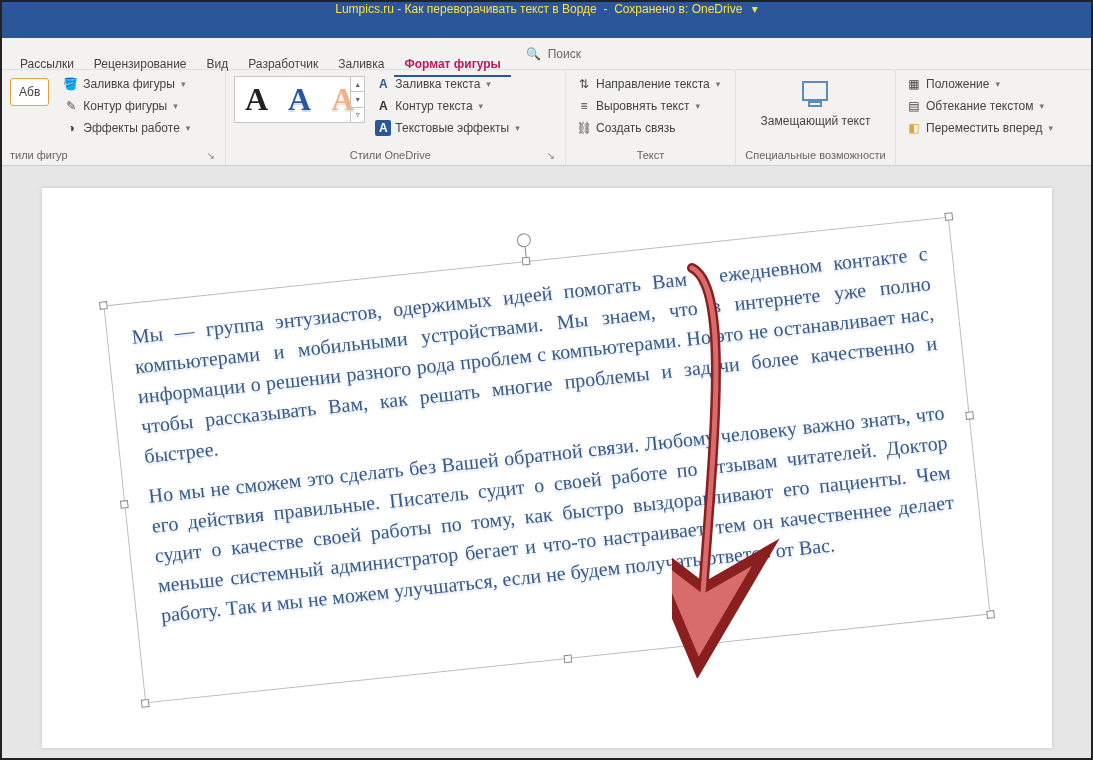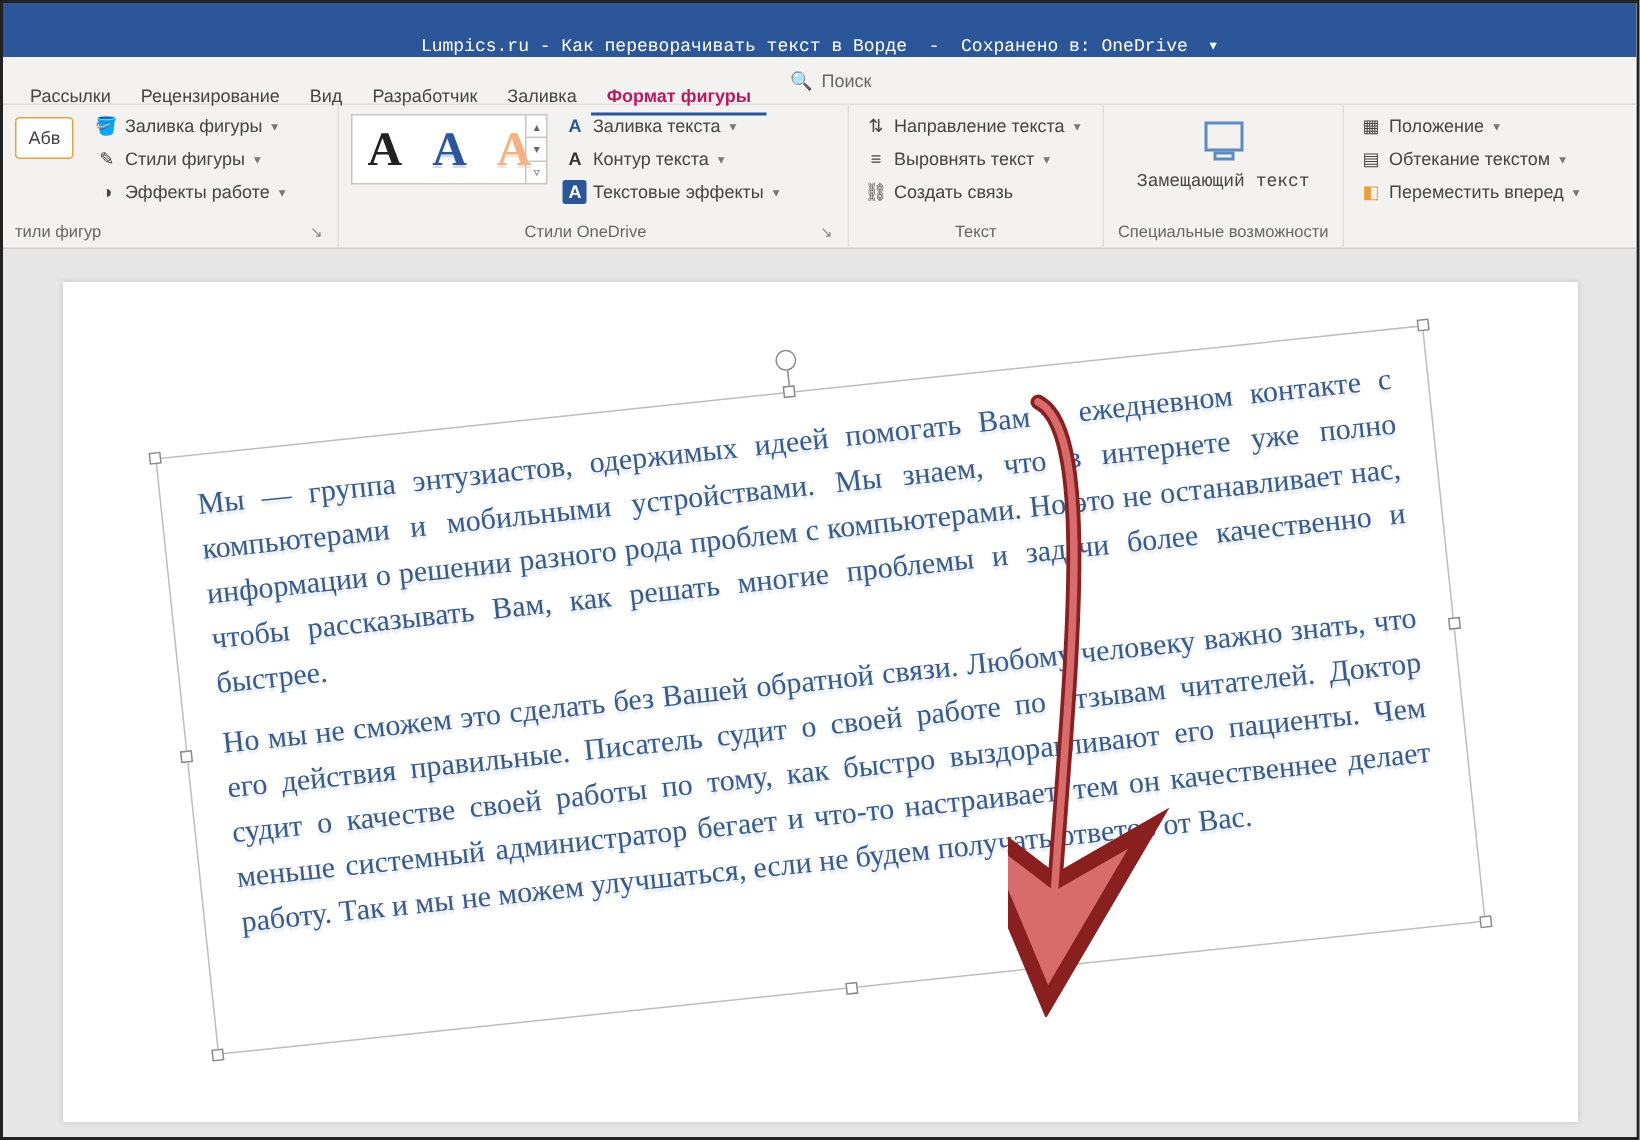--- a/index.html
+++ b/index.html
@@ -1,18 +1,18 @@
 <!DOCTYPE html>
 <html><head>
 <meta charset="utf-8">
 <style>
   * { box-sizing: border-box; margin: 0; padding: 0; }
   body { font-family: "Segoe UI", Tahoma, sans-serif; font-size: 12px; background: #fff; width: 1093px; height: 760px; overflow: hidden; border: 2px solid #222; position: relative; }
 
-  .title-bar { background: #2b579a; color: #ffffff; height: 36px; display: flex; align-items: flex-end; justify-content: center; position: relative; font-family: Liberation Mono, monospace; }
+  .title-bar { background: #2b579a; color: #fde047; height: 36px; display: flex; align-items: flex-start; justify-content: center; position: relative; }
   .title-bar .title-text { font-size: 12px; }
   .title-bar .dropdown-icon { margin-left: 6px; }
 
   .tabs { background: #f3f2f1; height: 32px; display: flex; align-items: center; padding: 0 8px; border-bottom: 1px solid #e1dfdd; }
   .tab { padding: 6px 10px; color: #444; cursor: pointer; margin-top: 20px; }
   .tab.active { color: #be185d; font-weight: 600; border-bottom: 2px solid #2b579a; padding-bottom: 4px; }
   .search { display: flex; align-items: center; margin-left: 16px; color: #666; }
   .search-icon { margin-right: 6px; }
 
   .ribbon { background: #f3f2f1; height: 96px; display: flex; border-bottom: 1px solid #d0cfce; }
@@ -30,21 +30,21 @@
 
   .wordart-gallery { background: #fff; border: 1px solid #c8c6c4; padding: 4px 10px; display: flex; gap: 20px; align-items: center; margin-top: 2px; position: relative; }
   .wa { font-size: 32px; font-weight: bold; font-family: Georgia, serif; }
   .wa.black { color: #222; }
   .wa.blue { color: #2b579a; text-shadow: 0 2px 0 rgba(100,140,200,.3); }
   .wa.orange { color: #f4b183; text-shadow: 0 2px 0 rgba(240,170,120,.3); }
   .wa-scroll { position: absolute; right: 0; top: 0; bottom: 0; width: 14px; border-left: 1px solid #c8c6c4; display: flex; flex-direction: column; }
   .wa-scroll div { flex:1; display:flex; align-items:center; justify-content:center; font-size:8px; color:#666; border-bottom:1px solid #c8c6c4; }
   .wa-scroll div:last-child { border-bottom:none; }
 
-  .big-btn { display: flex; flex-direction: column; align-items: center; justify-content: center; gap: 4px; padding: 4px 10px; color: #444; text-align: center; cursor: pointer; font-family: Liberation Mono, monospace; }
+  .big-btn { display: flex; flex-direction: column; align-items: center; justify-content: center; gap: 4px; padding: 4px 10px; color: #444; text-align: center; cursor: pointer; }
   .big-btn .ico-lg { width: 32px; height: 32px; }
 
   .doc-area { position: absolute; top: 164px; left: 0; right: 0; bottom: 0; background: #e6e6e6; overflow: hidden; }
   .page { background: #fff; margin: 22px auto 0 auto; width: 1010px; height: 560px; position: relative; box-shadow: 0 0 4px rgba(0,0,0,.15); }
 
   .shape-wrapper { position: absolute; left: 50%; top: 50%; transform: translate(-50%, -52%) rotate(-6deg); }
   .shape { width: 850px; height: 400px; border: 1px solid #bdbdbd; background: #fff; position: relative; padding: 18px 24px; }
   .handle { width: 8px; height: 8px; background: #fff; border: 1px solid #8a8a8a; position: absolute; }
   .handle.tl { left: -5px; top: -5px; } .handle.tr { right: -5px; top: -5px; }
   .handle.bl { left: -5px; bottom: -5px; } .handle.br { right: -5px; bottom: -5px; }
@@ -88,21 +88,21 @@
     <div class="group-body">
       <div class="abv-box">Абв</div>
       <div class="vstack" style="margin-left:4px">
         <div class="ritem">
           <span class="ico">🪣</span>
           <span>Заливка фигуры</span>
             <span class="chev">▾</span>
         </div>
         <div class="ritem">
           <span class="ico">✎</span>
-          <span>Стили фигуры</span>
+          <span>Контур фигуры</span>
             <span class="chev">▾</span>
         </div>
         <div class="ritem">
           <span class="ico">◑</span>
           <span>Эффекты работе</span>
             <span class="chev">▾</span>
         </div>
       </div>
     </div>
     <div class="group-row">

